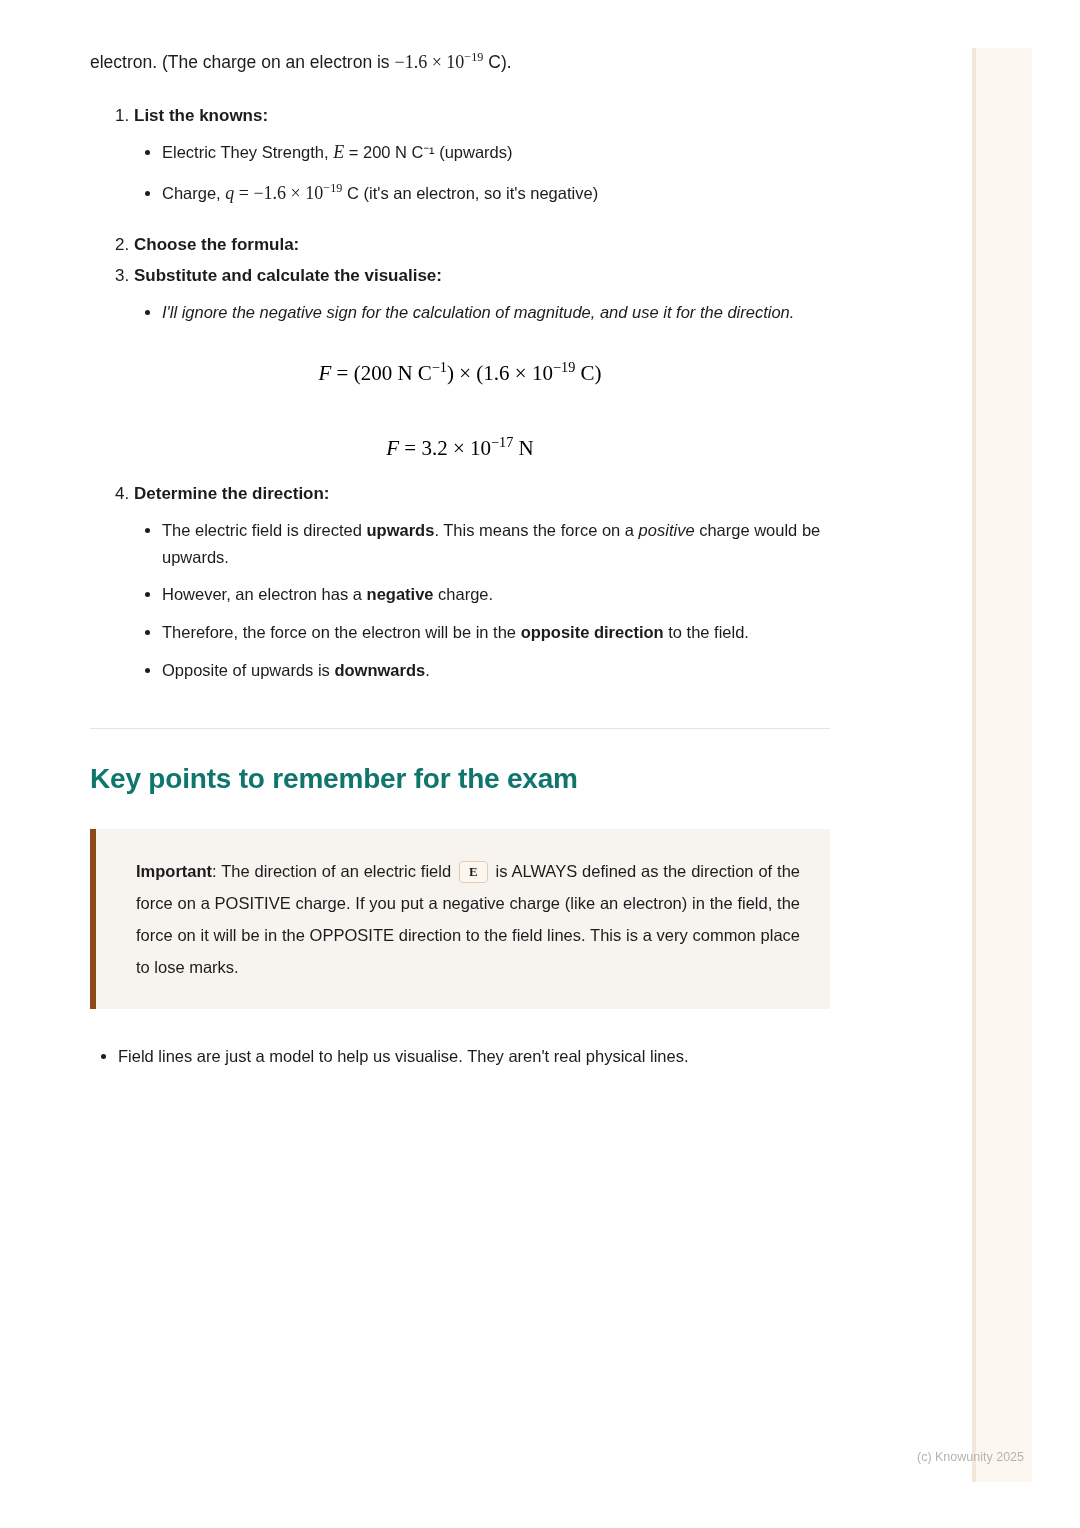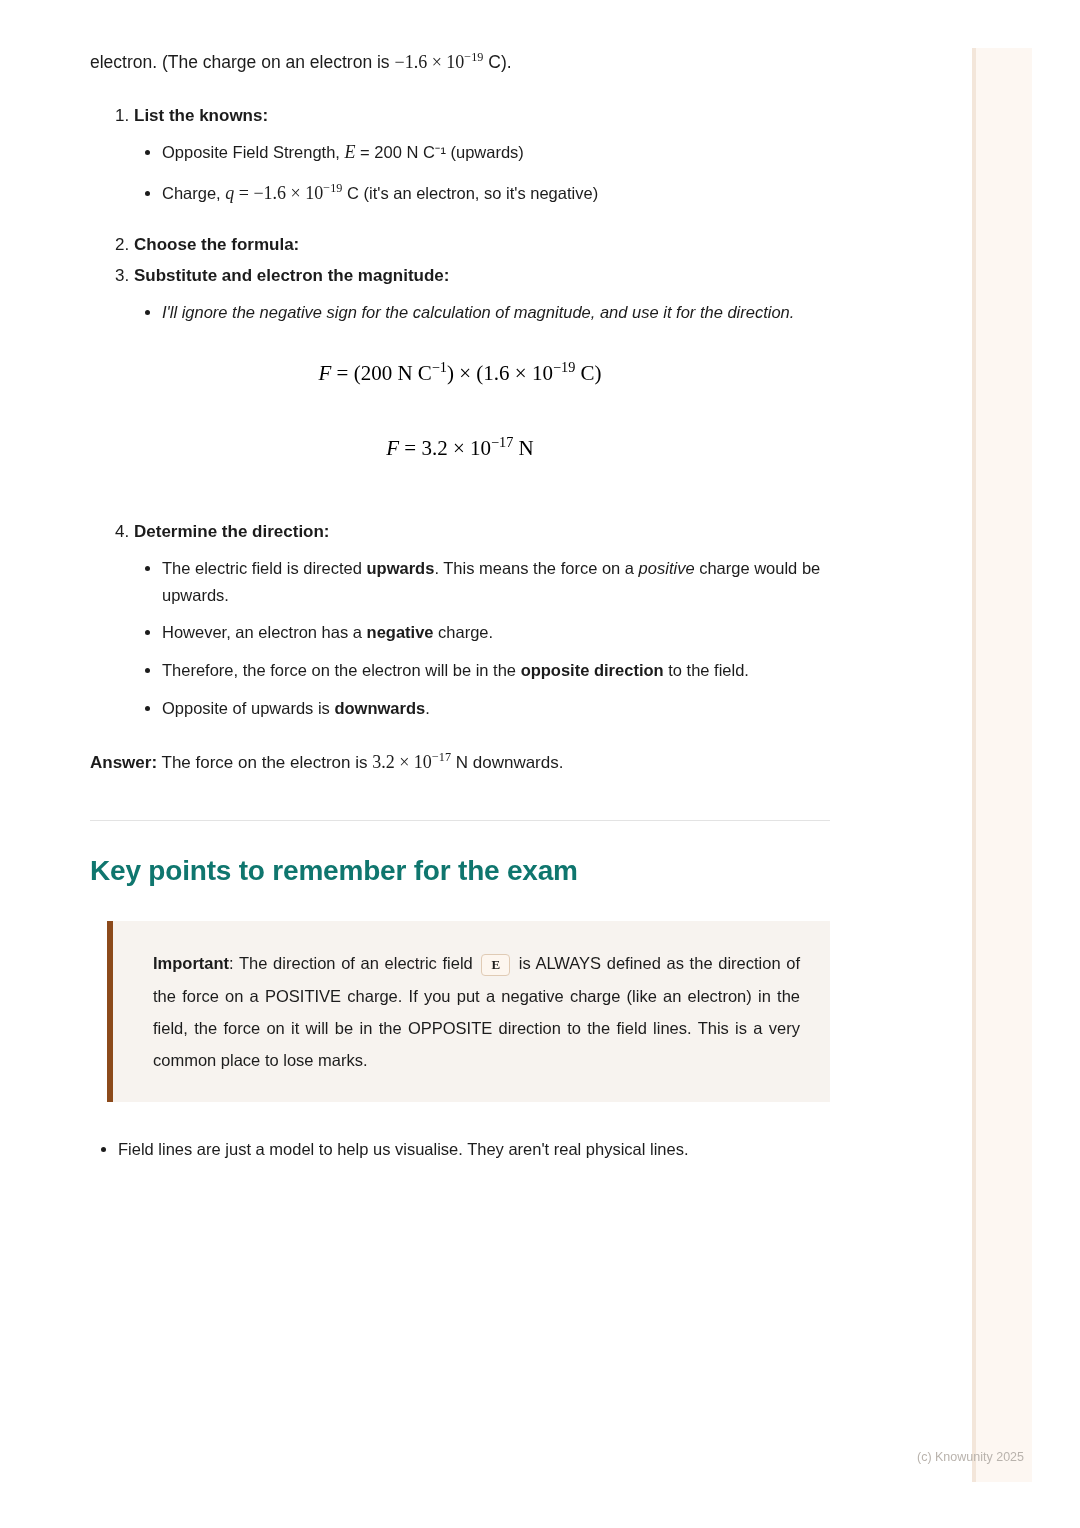--- a/index.html
+++ b/index.html
@@ -92,21 +92,21 @@
     color: #1c1c1c;
   }
   .display-math {
     font-family: "Liberation Serif", serif;
     font-size: 21px;
     text-align: center;
     margin: 34px 0 34px 0;
     color: #000;
   }
   .display-math .v { font-style: italic; }
-  .display-math.second { margin-top: 48px; margin-bottom: 58px; }
+  .display-math.second { margin-top: 48px; margin-bottom: 20px; }
   b, strong { font-weight: bold; }
   .answer-line {
     font-size: 17px;
     line-height: 1.55;
     margin: 26px 0 0 0;
   }
   .divider {
     border: 0;
     border-top: 1px solid #e3e3e3;
     margin: 44px 0 34px 0;
@@ -116,21 +116,21 @@
     font-size: 28px;
     font-weight: bold;
     margin: 0 0 34px 0;
     letter-spacing: -0.2px;
   }
   .callout {
     position: relative;
     background: #f7f3ef;
     border-left: 6px solid #8c4a1b;
     padding: 26px 30px 26px 40px;
-    margin: 0 0 34px 17px;
+    margin: 0 0 34px 0;
   }
   .callout p {
     margin: 0;
     font-size: 16.5px;
     line-height: 1.95;
     text-align: justify;
     color: #1c1c1c;
   }
   .inline-chip {
     display: inline-block;
@@ -174,31 +174,31 @@
 
   <div class="content">
 
     <p class="lead"><span>electron. (The charge on an electron is </span><span class="mathr"><span>−1.6 × 10</span><sup>−19</sup></span><span> C).</span></p>
 
     <ol class="steps">
 
       <li>
         <span class="step-title">List the knowns:</span>
         <ul class="bullets">
-          <li><span>Opposite Field Strength, </span><span class="mathi">E</span><span> = 200 N C⁻¹ (upwards)</span></li>
+          <li><span>Electric They Strength, </span><span class="mathi">E</span><span> = 200 N C⁻¹ (upwards)</span></li>
           <li><span>Charge, </span><span class="mathi">q</span><span class="mathr"><span> = −1.6 × 10</span><sup>−19</sup></span><span> C (it's an electron, so it's negative)</span></li>
         </ul>
       </li>
 
       <li>
         <span class="step-title">Choose the formula:</span>
       </li>
 
       <li>
-        <span class="step-title">Substitute and electron the magnitude:</span>
+        <span class="step-title">Substitute and calculate the visualise:</span>
         <ul class="bullets">
           <li class="italic-note">I'll ignore the negative sign for the calculation of magnitude, and use it for the direction.</li>
         </ul>
       </li>
     </ol>
 
     <div class="display-math"><span class="v">F</span><span> = (200 N C</span><sup>−1</sup><span>) × (1.6 × 10</span><sup>−19</sup><span> C)</span></div>
 
     <div class="display-math second"><span class="v">F</span><span> = 3.2 × 10</span><sup>−17</sup><span> N</span></div>
 
@@ -207,21 +207,20 @@
         <span class="step-title">Determine the direction:</span>
         <ul class="bullets">
           <li><span>The electric field is directed </span><b>upwards</b><span>. This means the force on a </span><i>positive</i><span> charge would be upwards.</span></li>
           <li><span>However, an electron has a </span><b>negative</b><span> charge.</span></li>
           <li><span>Therefore, the force on the electron will be in the </span><b>opposite direction</b><span> to the field.</span></li>
           <li><span>Opposite of upwards is </span><b>downwards</b><span>.</span></li>
         </ul>
       </li>
     </ol>
 
-    <p class="answer-line"><b>Answer:</b><span> The force on the electron is </span><span class="mathr"><span>3.2 × 10</span><sup>−17</sup></span><span> N downwards.</span></p>
 
     <hr class="divider">
 
     <h2 class="section">Key points to remember for the exam</h2>
 
     <div class="callout">
       <p><b>Important</b><span>: The direction of an electric field </span><span class="inline-chip">E</span><span> is ALWAYS defined as the direction of the force on a POSITIVE charge. If you put a negative charge (like an electron) in the field, the force on it will be in the OPPOSITE direction to the field lines. This is a very common place to lose marks.</span></p>
     </div>
 
     <ul class="final">

